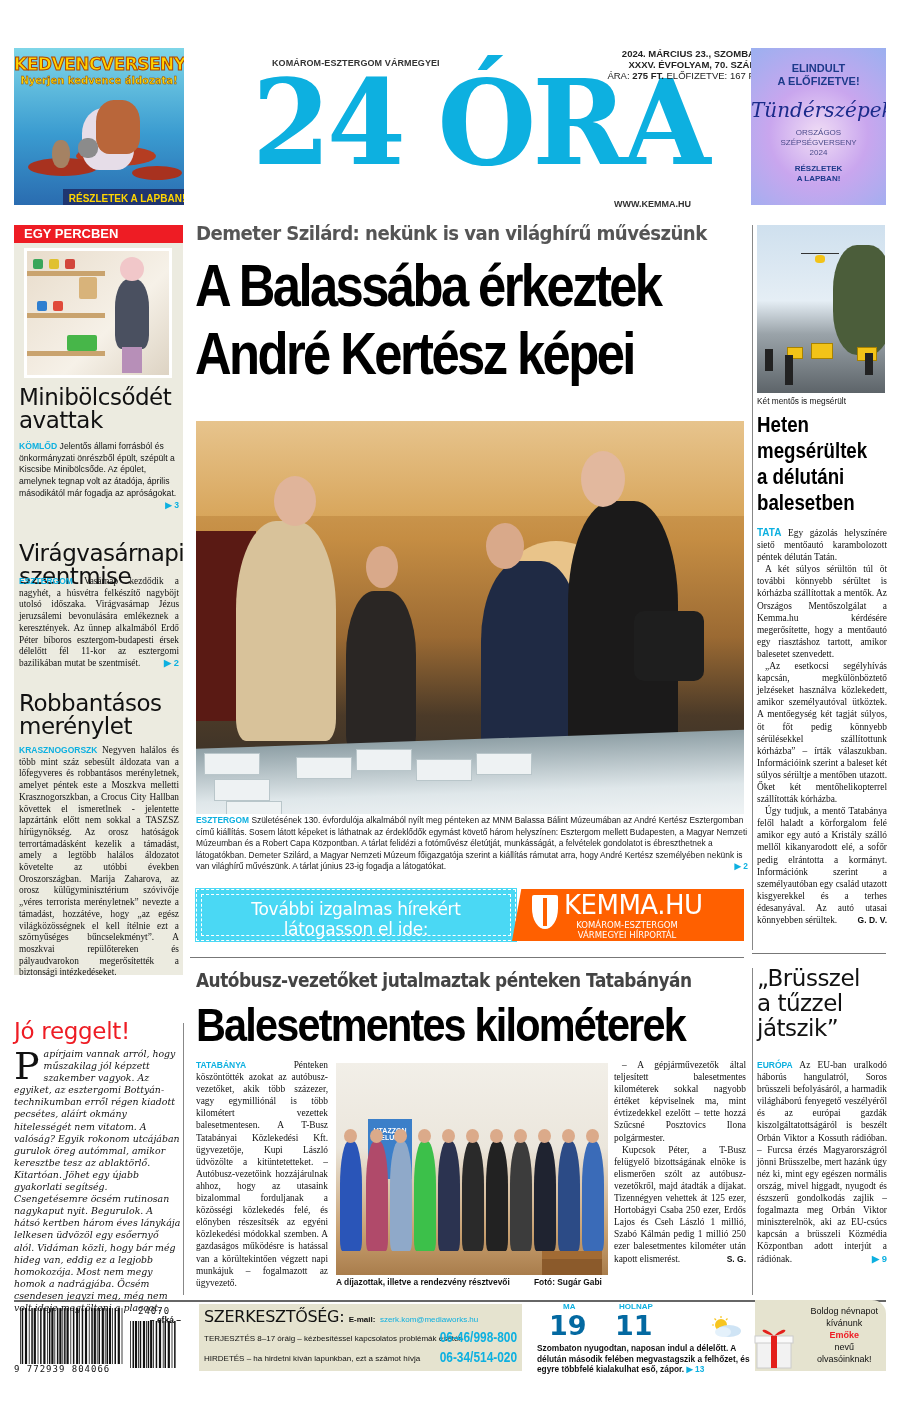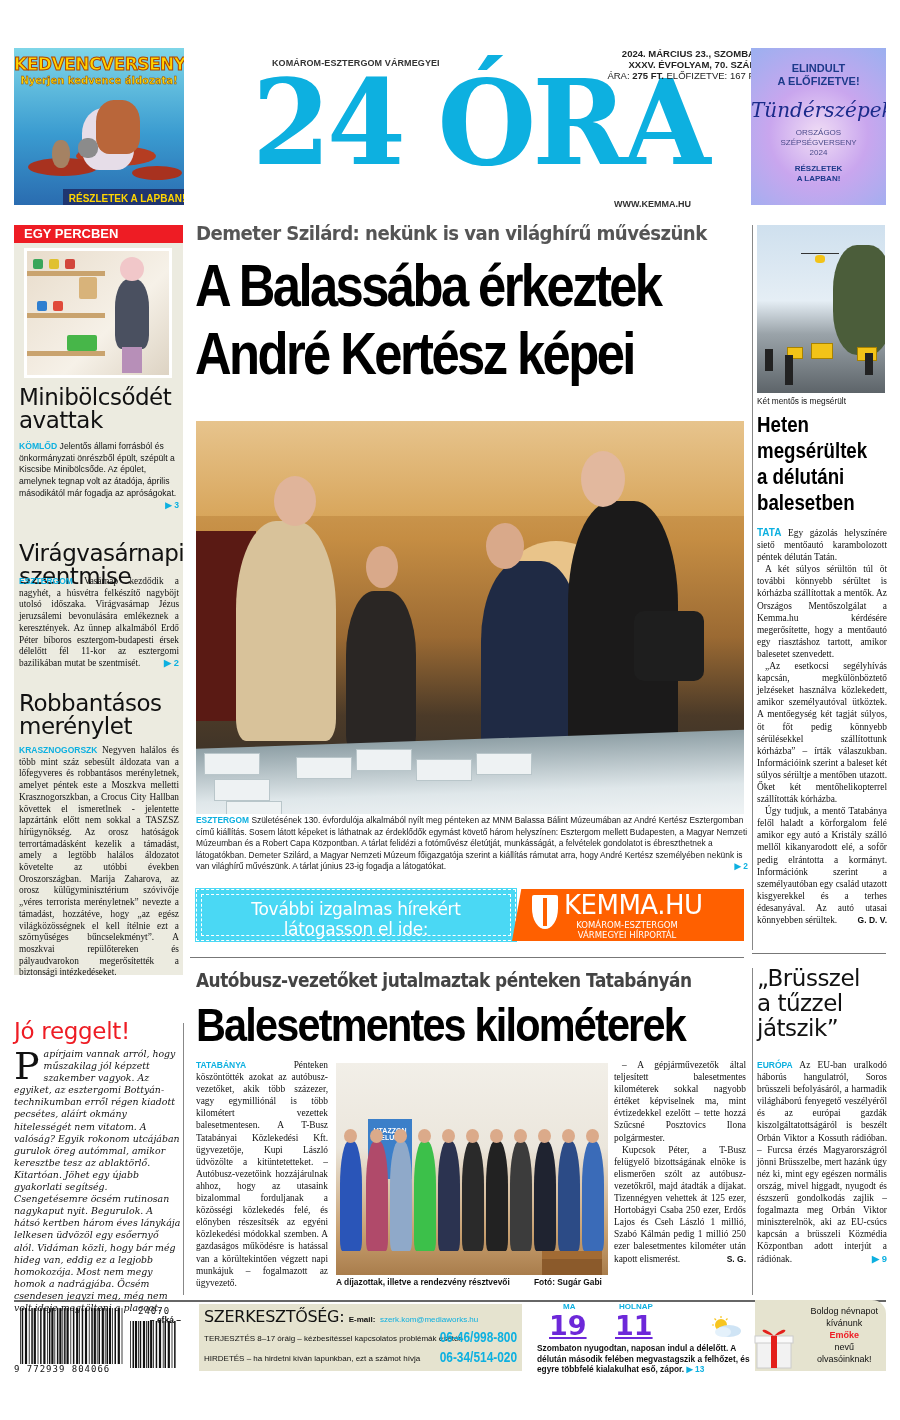--- a/index.html
+++ b/index.html
@@ -122,21 +122,21 @@
 
   .contact { left: 199px; top: 1304px; width: 323px; height: 67px; background: #e5e3cf; padding: 3px 5px; }
   .contact .h { font: 16px "DejaVu Sans", sans-serif; color:#111; letter-spacing: -0.3px; }
   .contact .lbl { font: bold 8px "Liberation Sans", sans-serif; color:#111; letter-spacing: 0; }
   .contact .email { font: 8px "Liberation Sans", sans-serif; color:#0db0e0; }
   .contact .row { position:absolute; left:5px; right:5px; font: 8px "Liberation Sans", sans-serif; color:#111; }
   .contact .row .num { position:absolute; right:0; top:-5px; font: bold 14px "Liberation Sans", sans-serif; color: #0db0e0; transform: scaleX(0.85); transform-origin: right top; }
 
   .wx { left: 537px; top: 1302px; width: 218px; height: 72px; }
   .wx .lbl { position:absolute; font: bold 8px "Liberation Sans", sans-serif; color:#0db0e0; }
-  .wx .big { position:absolute; font: bold 27px "DejaVu Sans", sans-serif; color:#6d28d9; line-height: 28px; text-decoration: underline; }
+  .wx .big { position:absolute; font: bold 27px "DejaVu Sans", sans-serif; color:#0369a1; line-height: 28px; }
   .wx .icon { position:absolute; left:170px; top:14px; width:36px; height:22px; }
   .wx .txt { position:absolute; left:0; top:41px; width:220px; font: bold 8.3px "Liberation Sans", sans-serif; line-height: 10.5px; color:#111; }
   .wx .txt .arrowb { color:#0db0e0; }
 
   .nameday { left: 755px; top: 1300px; width: 131px; height: 71px; background: #e5e3cf; border-radius: 0 14px 0 0; }
   .nameday .t { position:absolute; right:8px; top:5px; text-align:center; font: 9px "Liberation Sans", sans-serif; line-height: 12px; color:#111; }
   .nameday .t .nm { color: #ee1c24; font-weight: bold; }
   .gift { position:absolute; left:-4px; top:22px; width:46px; height:48px; }
 </style>
 </head>

